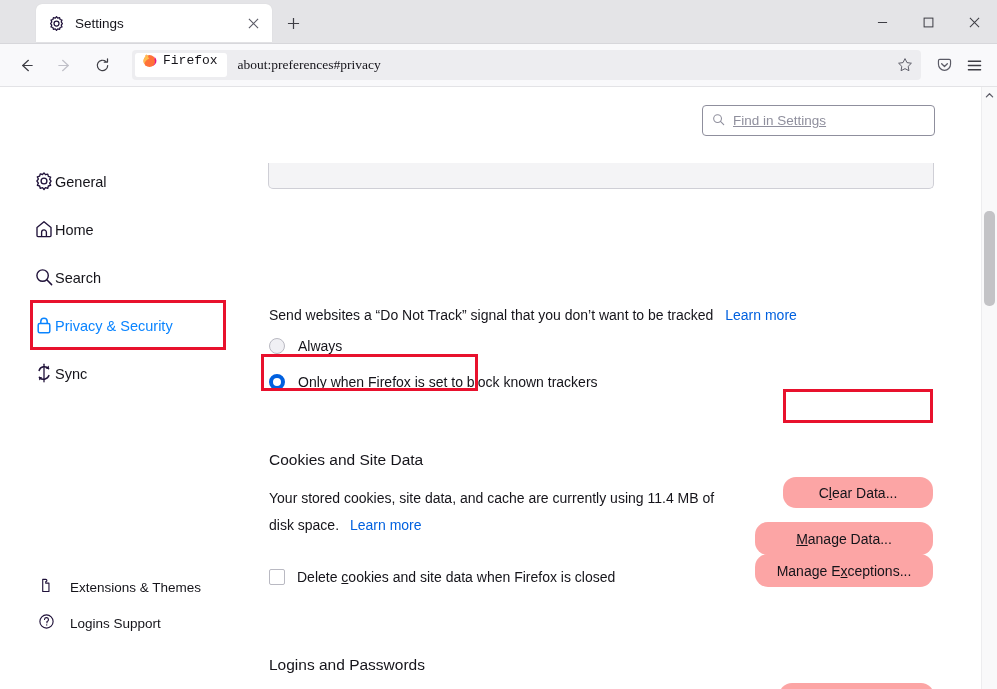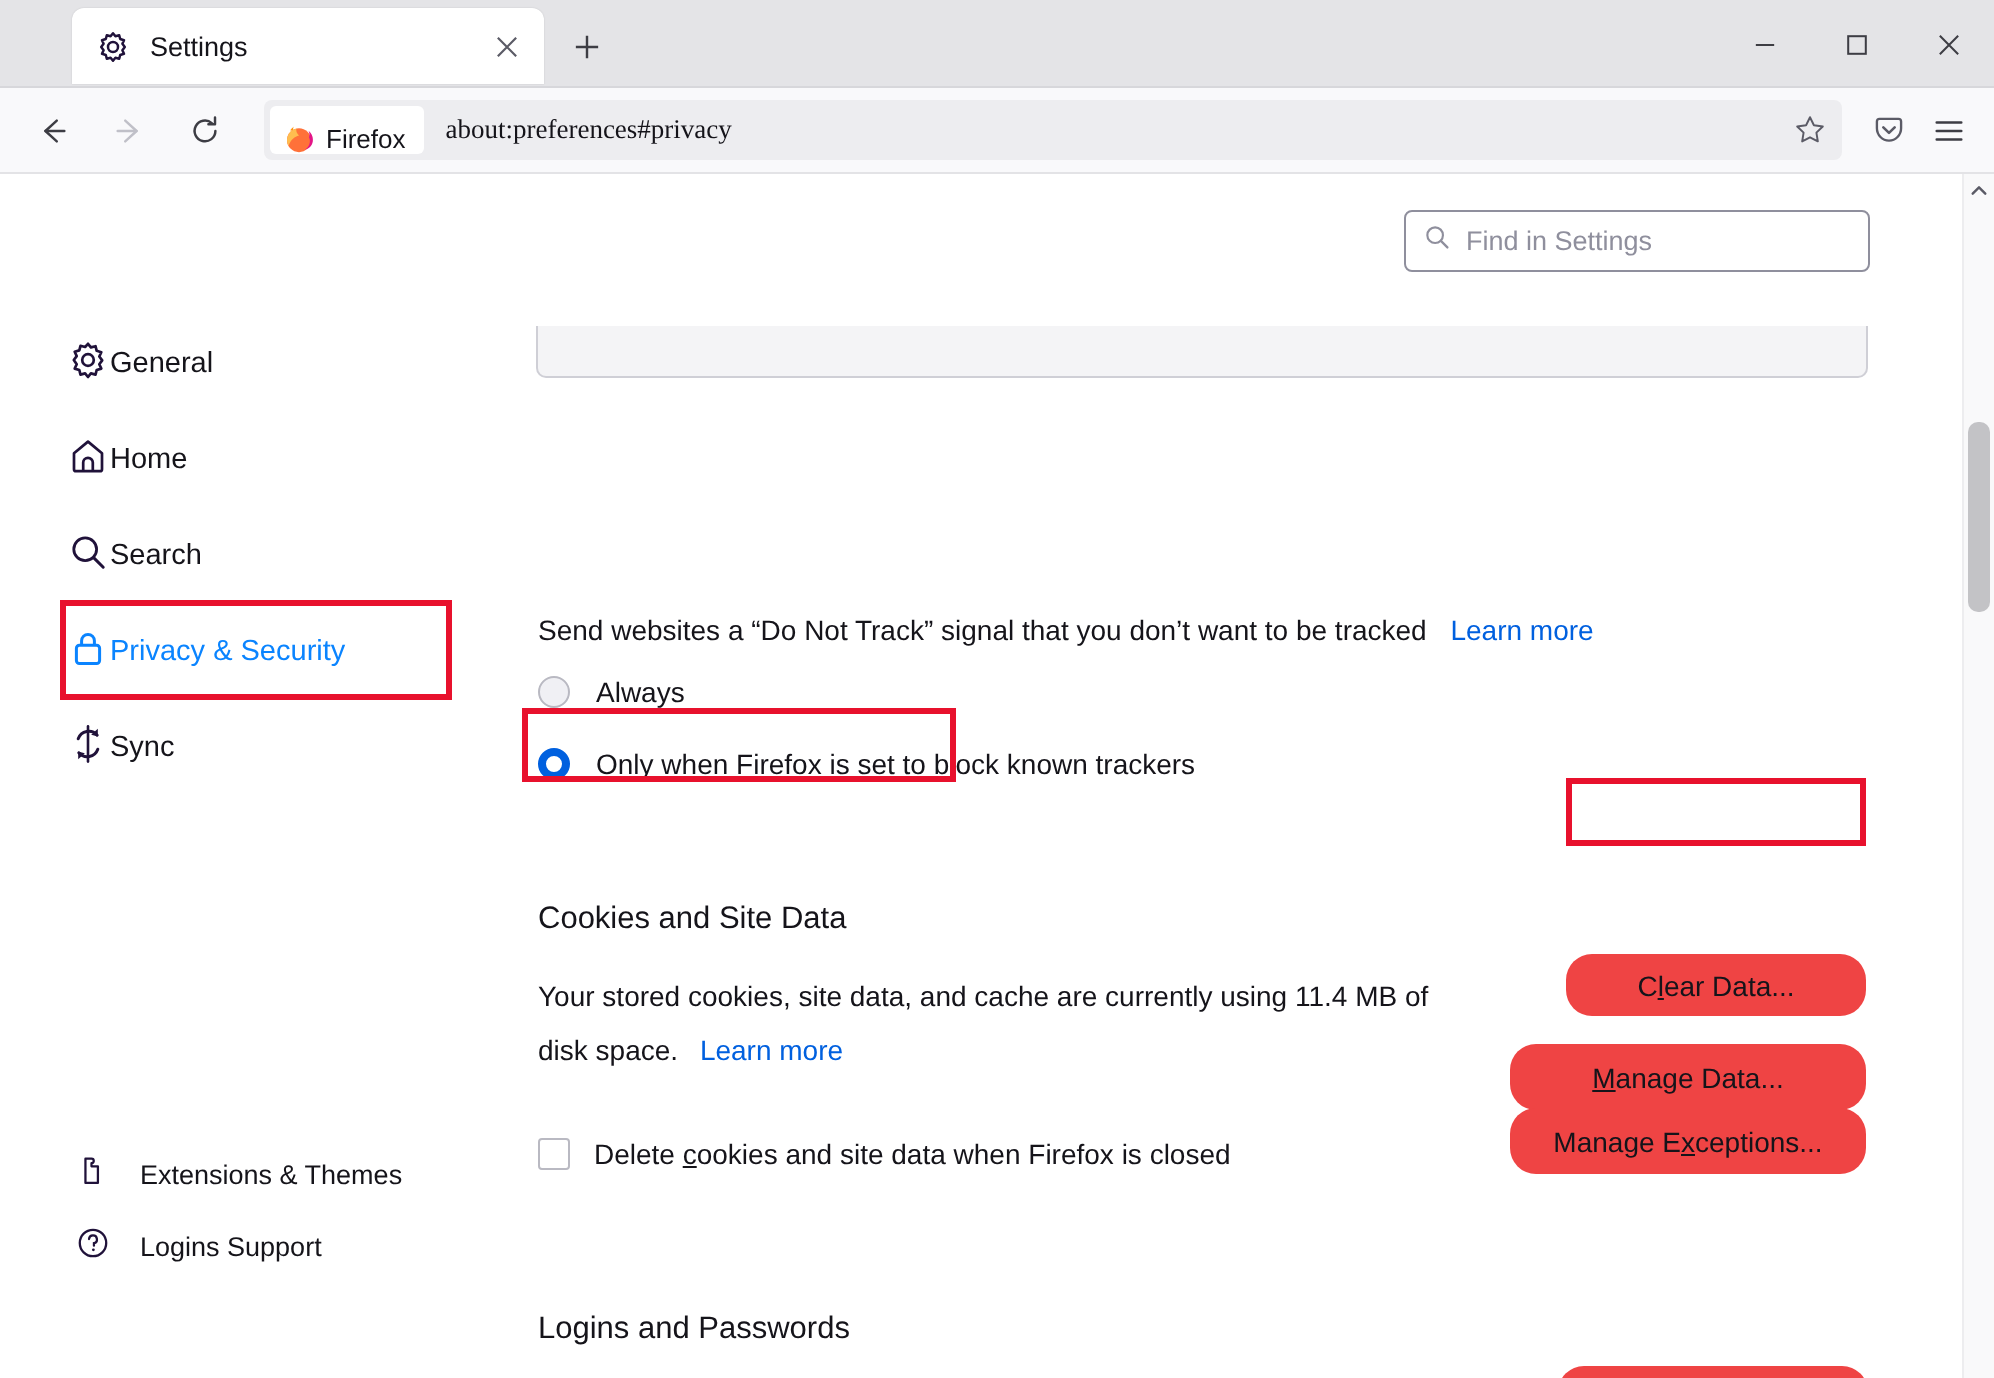--- a/index.html
+++ b/index.html
@@ -60,22 +60,22 @@
   }
   .navbtn:first-child { margin-left: 10px; }
   .urlbar {
     flex: 1 1 auto; height: 30px; margin: 0 8px 0 14px;
     background: #ededf0; border-radius: 4px;
     display: flex; align-items: center; position: relative;
   }
   .identity {
     height: 24px; margin-left: 3px; padding: 0 9px 0 7px;
     background: #fff; border-radius: 3px;
-    display: flex; align-items: flex-end; gap: 6px;
-    font-size: 13px; color: #15141a; flex: 0 0 auto;
+    display: flex; align-items: flex-start; gap: 6px;
+    font-size: 13px; color: #15141a; flex: 0 0 auto; font-family: Liberation Mono, monospace;
   }
   .ff-logo { width: 15px; height: 15px; }
   .urltext {
     margin-left: 11px; font-size: 13.5px; color: #15141a;
     flex: 1 1 auto; white-space: nowrap; overflow: hidden; font-family: Liberation Serif, serif;
   }
   .star { width: 28px; height: 28px; margin-right: 2px; flex: 0 0 auto;
     display: flex; align-items: center; justify-content: center; border-radius: 4px; }
   .toolend { display: flex; align-items: center; margin-right: 8px; }
   .toolbtn { width: 30px; height: 30px; display: flex; align-items: center;
@@ -103,21 +103,21 @@
   }
 
   
   .main { position: absolute; left: 255px; top: 0; width: 726px; height: 602px; }
 
   .searchbox {
     position: absolute; left: 447px; top: 18px; width: 233px; height: 31px;
     border: 1px solid #8f8f9d; border-radius: 4px; background: #fff;
     display: flex; align-items: center; gap: 8px; padding: 0 9px;
   }
-  .searchbox .sph { font-size: 13.5px; color: #8f8f9d; }
+  .searchbox .sph { font-size: 13.5px; color: #8f8f9d; text-decoration: underline; }
 
   .cutoff-panel {
     position: absolute; left: 13px; top: 76px; width: 666px; height: 26px;
     background: #f4f4f6; border: 1px solid #cfcfd6;
     border-top: none; border-radius: 0 0 5px 5px;
   }
 
   .dnt-text {
     position: absolute; left: 14px; top: 220px;
     font-size: 14px; color: #15141a; white-space: nowrap;
@@ -151,21 +151,21 @@
     display: flex; align-items: center; gap: 12px;
     font-size: 14px; color: #15141a; white-space: nowrap;
   }
   .cb {
     width: 16px; height: 16px; border-radius: 2px;
     border: 1px solid #b9b9c2; background: #fff; flex: 0 0 auto;
   }
 
   .btn {
     position: absolute;
-    background: #ef4444; border: none; border-radius: 13px;
+    background: #fca5a5; border: none; border-radius: 13px;
     font-family: "Liberation Sans", sans-serif;
     font-size: 14px; color: #15141a;
     display: flex; align-items: center; justify-content: center;
     white-space: nowrap;
   }
   .ak { text-decoration: underline; }
 
   
   .redbox {
     position: absolute; border: 3px solid #e8112d;

